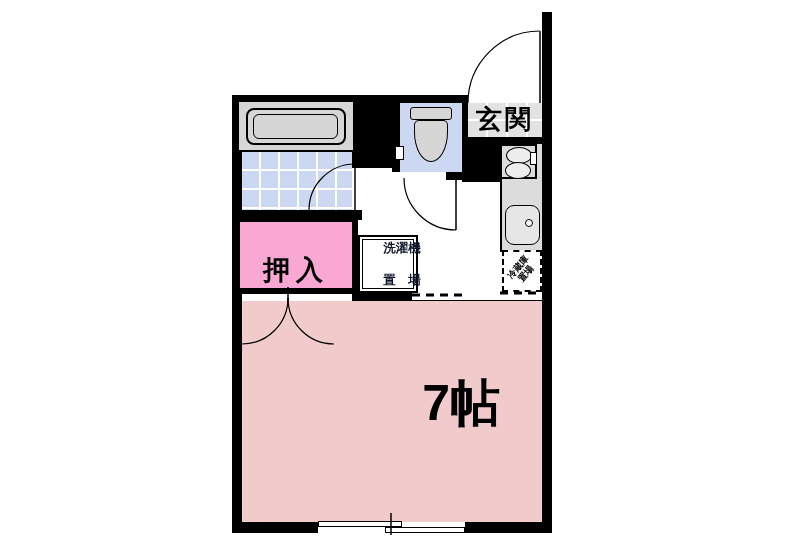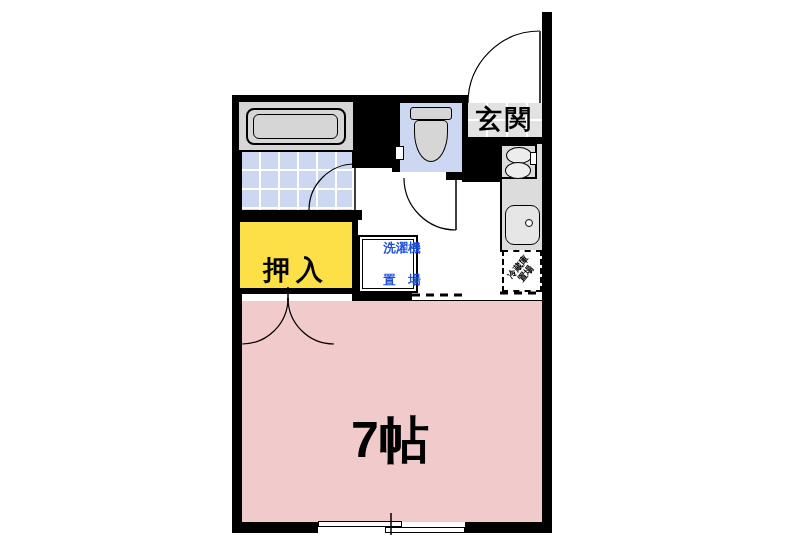--- a/index.html
+++ b/index.html
@@ -5,21 +5,21 @@
   html,body{margin:0;padding:0;background:#fff;}
   #canvas{position:relative;width:785px;height:556px;background:#fff;overflow:hidden;
           font-family:"Liberation Sans",sans-serif;}
   .abs{position:absolute;box-sizing:border-box;}
   .wall{background:#000;}
   .label{color:#000;font-weight:bold;display:flex;align-items:flex-end;justify-content:center;
          text-align:center;white-space:pre;}
   
   .room-west{background:#f1cbcb;}
   .closet-frame{background:#000;}
-  .closet-fill{background:#fde047;}
+  .closet-fill{background:#f9a8d4;}
   .bath-tile{background:#ccd8f2;
     background-image:repeating-linear-gradient(to right,transparent 0 17px,#fff 17px 19px),
                      repeating-linear-gradient(to bottom,transparent 0 17px,#fff 17px 19px);}
   .toilet-floor{background:#ccd8f2;}
   .genkan-tile{background:#e2e2e2;
     background-image:repeating-linear-gradient(to right,transparent 0 18px,#fff 18px 20px),
                      repeating-linear-gradient(to bottom,transparent 0 16px,#fff 16px 18px);}
   .counter{background:#dcdcdc;border-left:2px solid #000;}
   
   .tub-block{background:#d6d6d6;border:2px solid #000;}
@@ -33,21 +33,21 @@
   .burner{background:#ededed;border:1.5px solid #000;border-radius:50%;}
   .knob{background:#fff;border:1.5px solid #000;}
   .sink{background:#e6e6e6;border:1.5px solid #000;border-radius:9px;}
   .drain{background:#fff;border:1.5px solid #000;border-radius:50%;}
   .fridge{background:#fff;border:2px dashed #000;}
   .fridge-text{transform:rotate(-50deg);font-size:9px;font-weight:bold;line-height:1.1;
                color:#000;text-align:center;}
   .laundry-outer{background:#fff;border:2px solid #000;}
   .laundry-inner{position:absolute;inset:2px;border:1px solid #000;display:flex;
                  align-items:center;justify-content:center;}
-  .laundry-text{font-size:12.5px;font-weight:bold;line-height:1.3;color:#1d4ed8;
+  .laundry-text{font-size:12.5px;font-weight:bold;line-height:1.3;color:#0f172a;
                 text-align:center;white-space:pre;}
   .win-pane{background:#fff;border:1px solid #000;}
   .opening{background:#fff;}
   svg.overlay{position:absolute;left:0;top:0;pointer-events:none;}
 </style>
 </head>
 <body>
 
 <div id="canvas">
 
@@ -103,21 +103,21 @@
   <div class="abs sink" style="left:505px;top:205px;width:35px;height:40px;"></div>
   <div class="abs drain" style="left:525px;top:219px;width:8px;height:8px;"></div>
   <div class="abs fridge" style="left:502px;top:250px;width:40px;height:42px;display:flex;align-items:center;justify-content:center;">
     <div class="fridge-text">
       <span>冷蔵庫</span><br>
       <span>置場</span>
     </div>
   </div>
 
   <div class="abs room-west" style="left:242px;top:301px;width:300px;height:221px;"></div>
-  <div class="abs label" style="left:280px;top:338px;width:220px;height:130px;font-size:50px;line-height:1.12;">
+  <div class="abs label" style="left:280px;top:338px;width:220px;height:130px;font-size:50px;line-height:1.12;flex-direction:column;">
     <span>7帖</span>
   </div>
 
   <div class="abs opening" style="left:318px;top:522px;width:147px;height:11px;"></div>
   <div class="abs win-pane" style="left:318px;top:521px;width:84px;height:6px;"></div>
   <div class="abs win-pane" style="left:385px;top:527px;width:80px;height:6px;"></div>
 
   <svg class="overlay" width="785" height="556" viewBox="0 0 785 556">
 
     <g>

